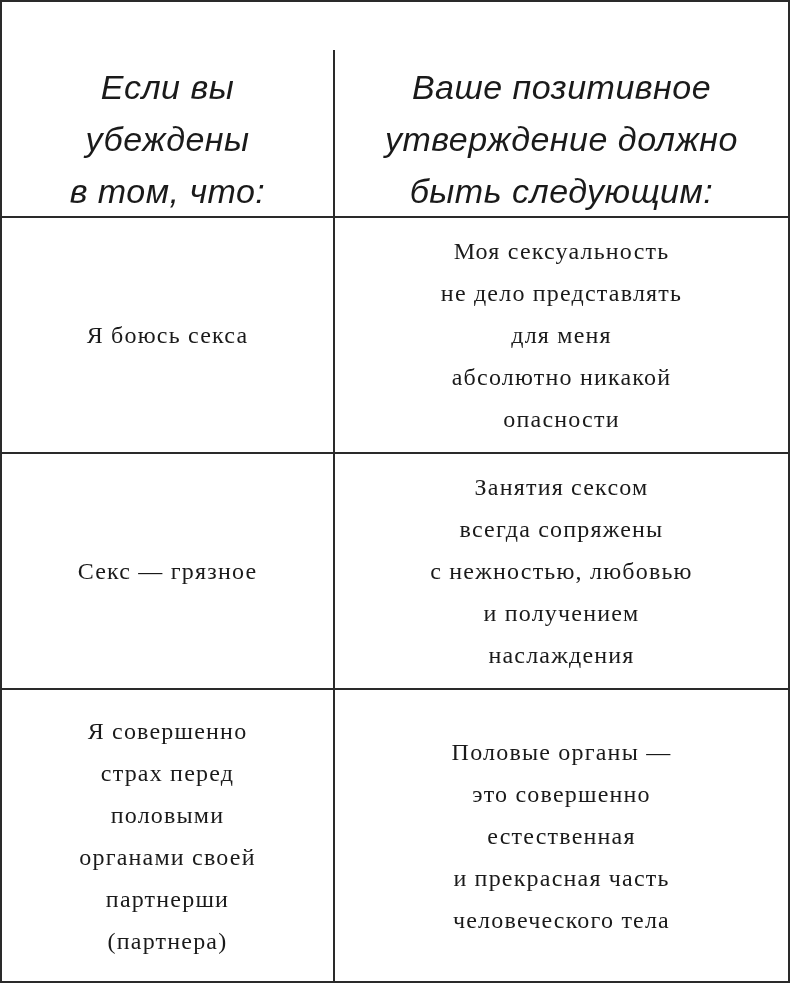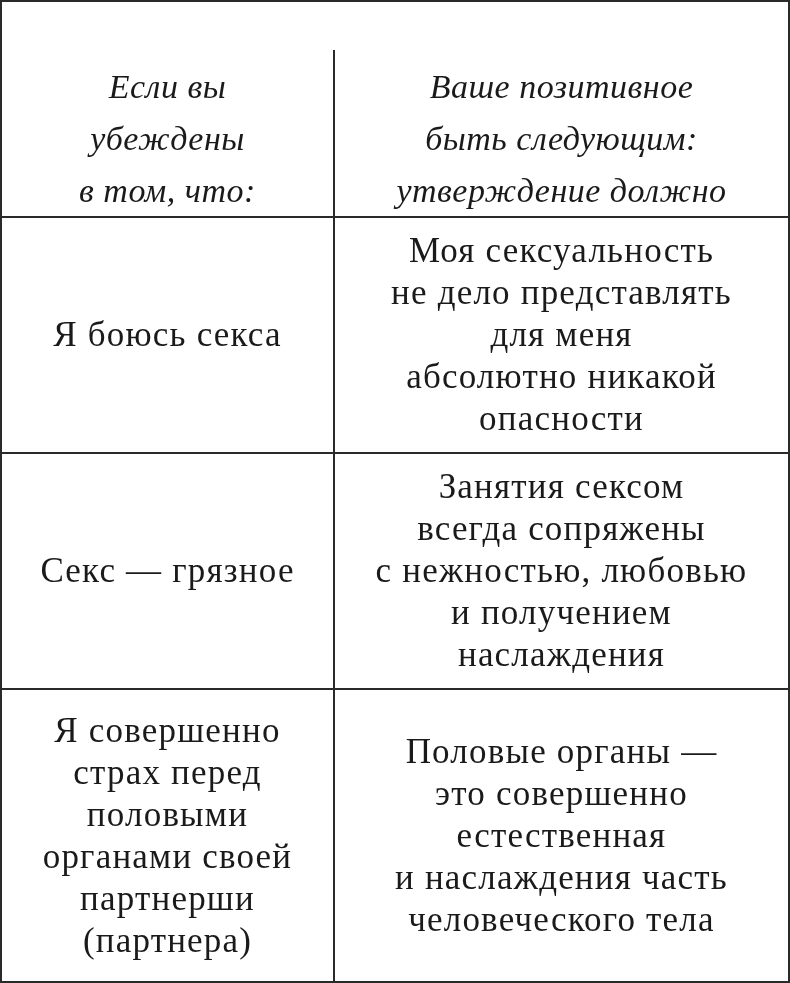--- a/index.html
+++ b/index.html
@@ -29,31 +29,31 @@
       display: flex;
       align-items: center;
       justify-content: center;
       text-align: center;
       color: #1a1a1a;
       padding: 0 12px;
     }
     .cell.left { border-right: 2px solid #2a2a2a; }
     .row-sep { border-bottom: 2px solid #2a2a2a; }
     .head {
-      font-family: Liberation Serif, serif;
+      font-family: Liberation Sans, sans-serif;
       font-style: italic;
       font-size: 34px;
       line-height: 52px;
       letter-spacing: 0.5px;
       padding-top: 12px;
       margin-top: 48px;
     }
     .body-text {
       font-family: "Liberation Serif", serif;
-      font-size: 35px;
+      font-size: 24px;
       line-height: 42px;
       letter-spacing: 1.2px;
     }
     .lines { display: block; }
     .lines span { display: block; white-space: nowrap; }
   </style>
 </head>
 <body>
 
 <div class="table">
@@ -61,22 +61,22 @@
   <div class="cell left row-sep head">
     <div class="lines">
       <span>Если вы</span>
       <span>убеждены</span>
       <span>в том, что:</span>
     </div>
   </div>
   <div class="cell row-sep head">
     <div class="lines">
       <span>Ваше позитивное</span>
+      <span>утверждение должно</span>
       <span>быть следующим:</span>
-      <span>утверждение должно</span>
     </div>
   </div>
 
   <div class="cell left row-sep body-text">
     <div class="lines">
       <span>Я боюсь секса</span>
     </div>
   </div>
   <div class="cell row-sep body-text">
     <div class="lines">
@@ -111,18 +111,18 @@
       <span>органами своей</span>
       <span>партнерши</span>
       <span>(партнера)</span>
     </div>
   </div>
   <div class="cell body-text">
     <div class="lines">
       <span>Половые органы —</span>
       <span>это совершенно</span>
       <span>естественная</span>
-      <span>и наслаждения часть</span>
+      <span>и прекрасная часть</span>
       <span>человеческого тела</span>
     </div>
   </div>
 
 </div>
 
 </body></html>

